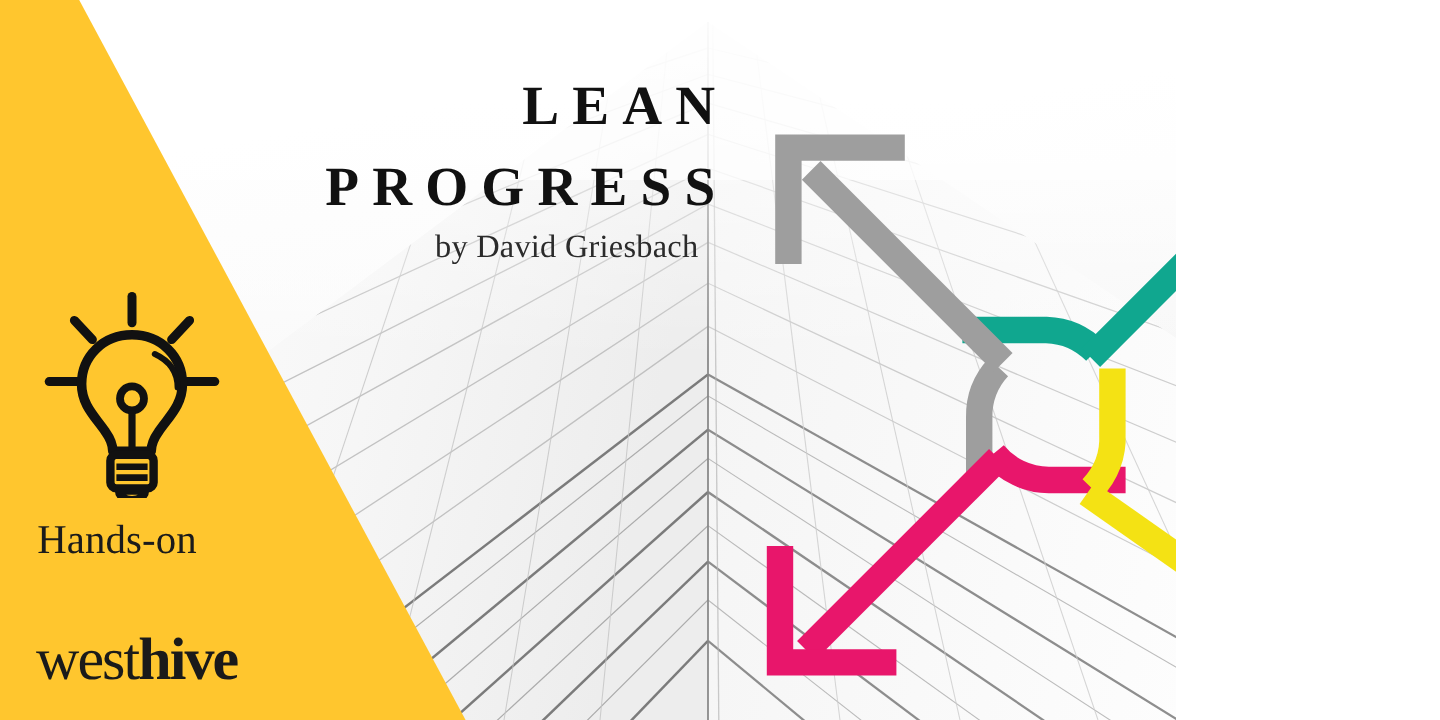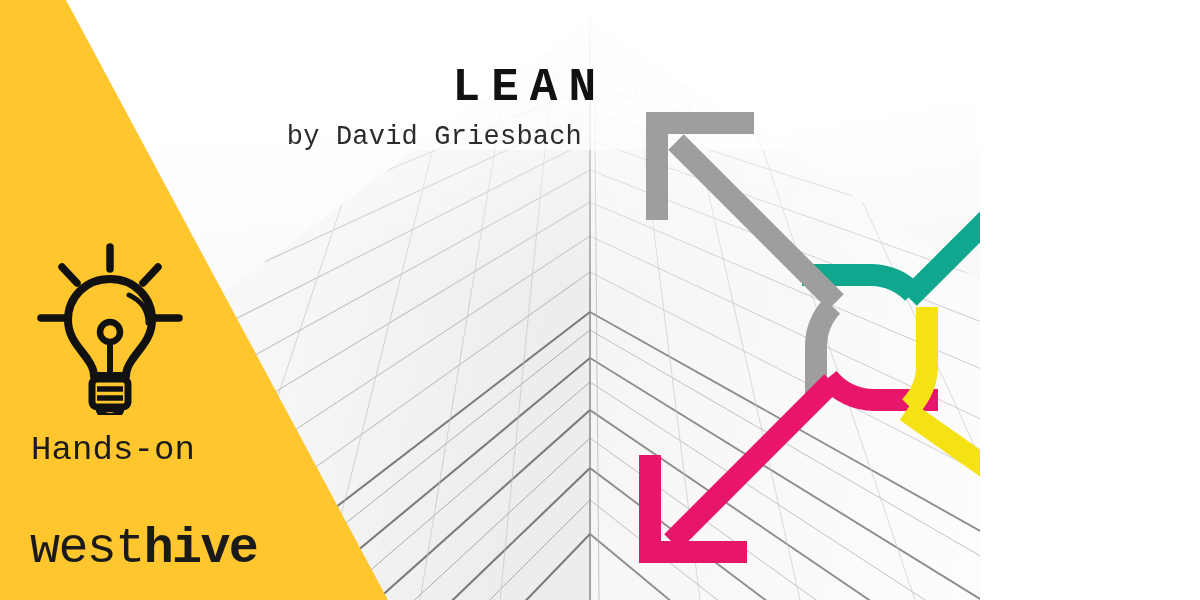--- a/index.html
+++ b/index.html
@@ -6,21 +6,21 @@
     margin: 0;
     padding: 0;
     background: #ffffff;
   }
   #canvas {
     position: relative;
     width: 980px;
     height: 600px;
     overflow: hidden;
     background: #ffffff;
-    font-family: Liberation Mono, monospace;
+    font-family: Liberation Serif, serif;
   }
 
   
   #photo-layer {
     position: absolute;
     inset: 0;
     overflow: hidden;
   }
   #photo-svg {
     position: absolute;
@@ -238,20 +238,21 @@
       <rect x="0" y="0" width="1200" height="150" fill="#ffffff" opacity="0.65"></rect>
     </svg>
   </div>
 
   <svg id="yellow-panel" viewBox="0 0 420 600" preserveAspectRatio="none" aria-hidden="true">
     <polygon points="0,0 66,0 388,600 0,600" fill="#FFC62E"></polygon>
   </svg>
 
   <div id="title-block">
     <span class="title-line">LEAN</span>
+    <span class="title-line">PROGRESS</span>
     <span id="subtitle">by David Griesbach</span>
   </div>
 
   <svg id="bulb-icon" viewBox="0 0 148 172" aria-hidden="true">
     <g fill="none" stroke="#111111" stroke-width="7.5" stroke-linecap="round">
 
       <line x1="74" y1="4" x2="74" y2="26"></line>
       <line x1="26" y1="24" x2="41" y2="40"></line>
       <line x1="122" y1="24" x2="107" y2="40"></line>
       <line x1="5" y1="75" x2="28" y2="75"></line>

